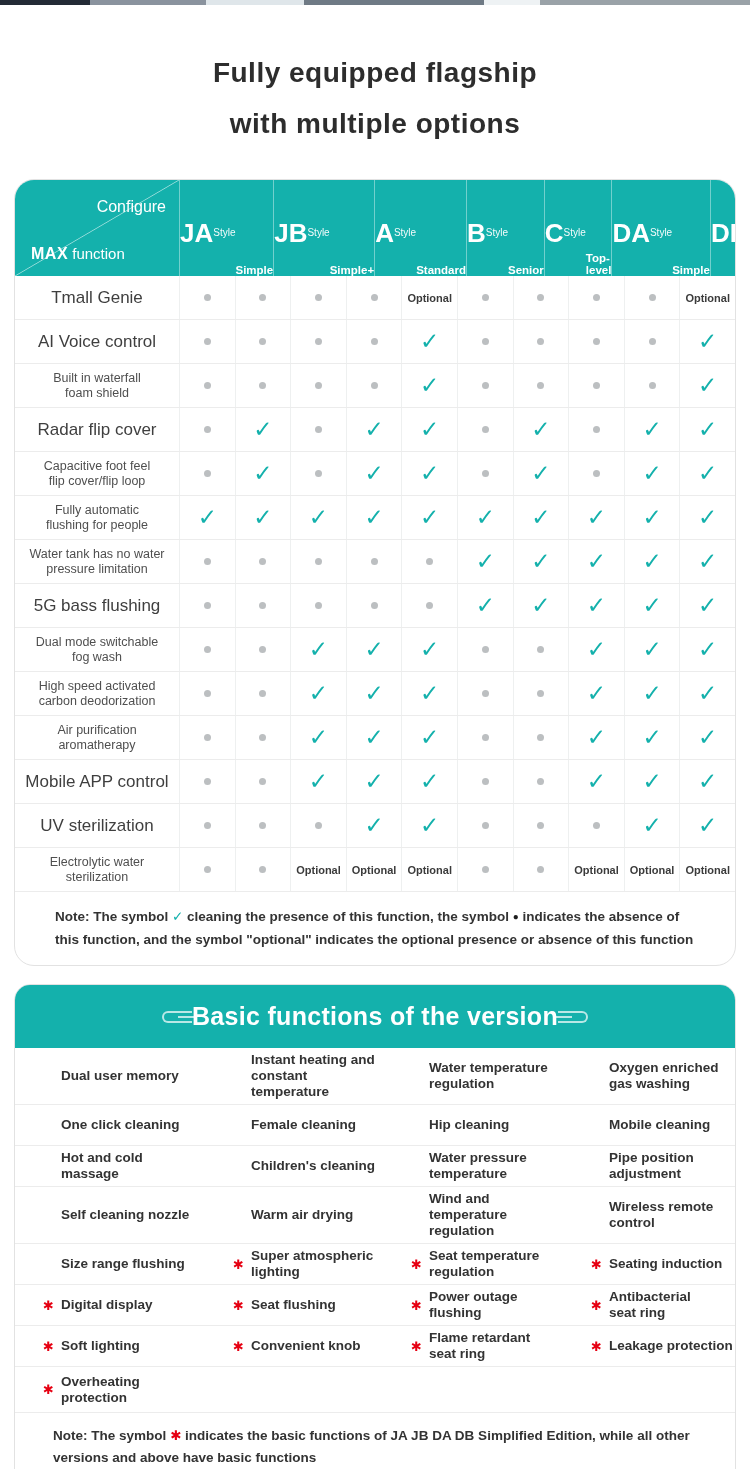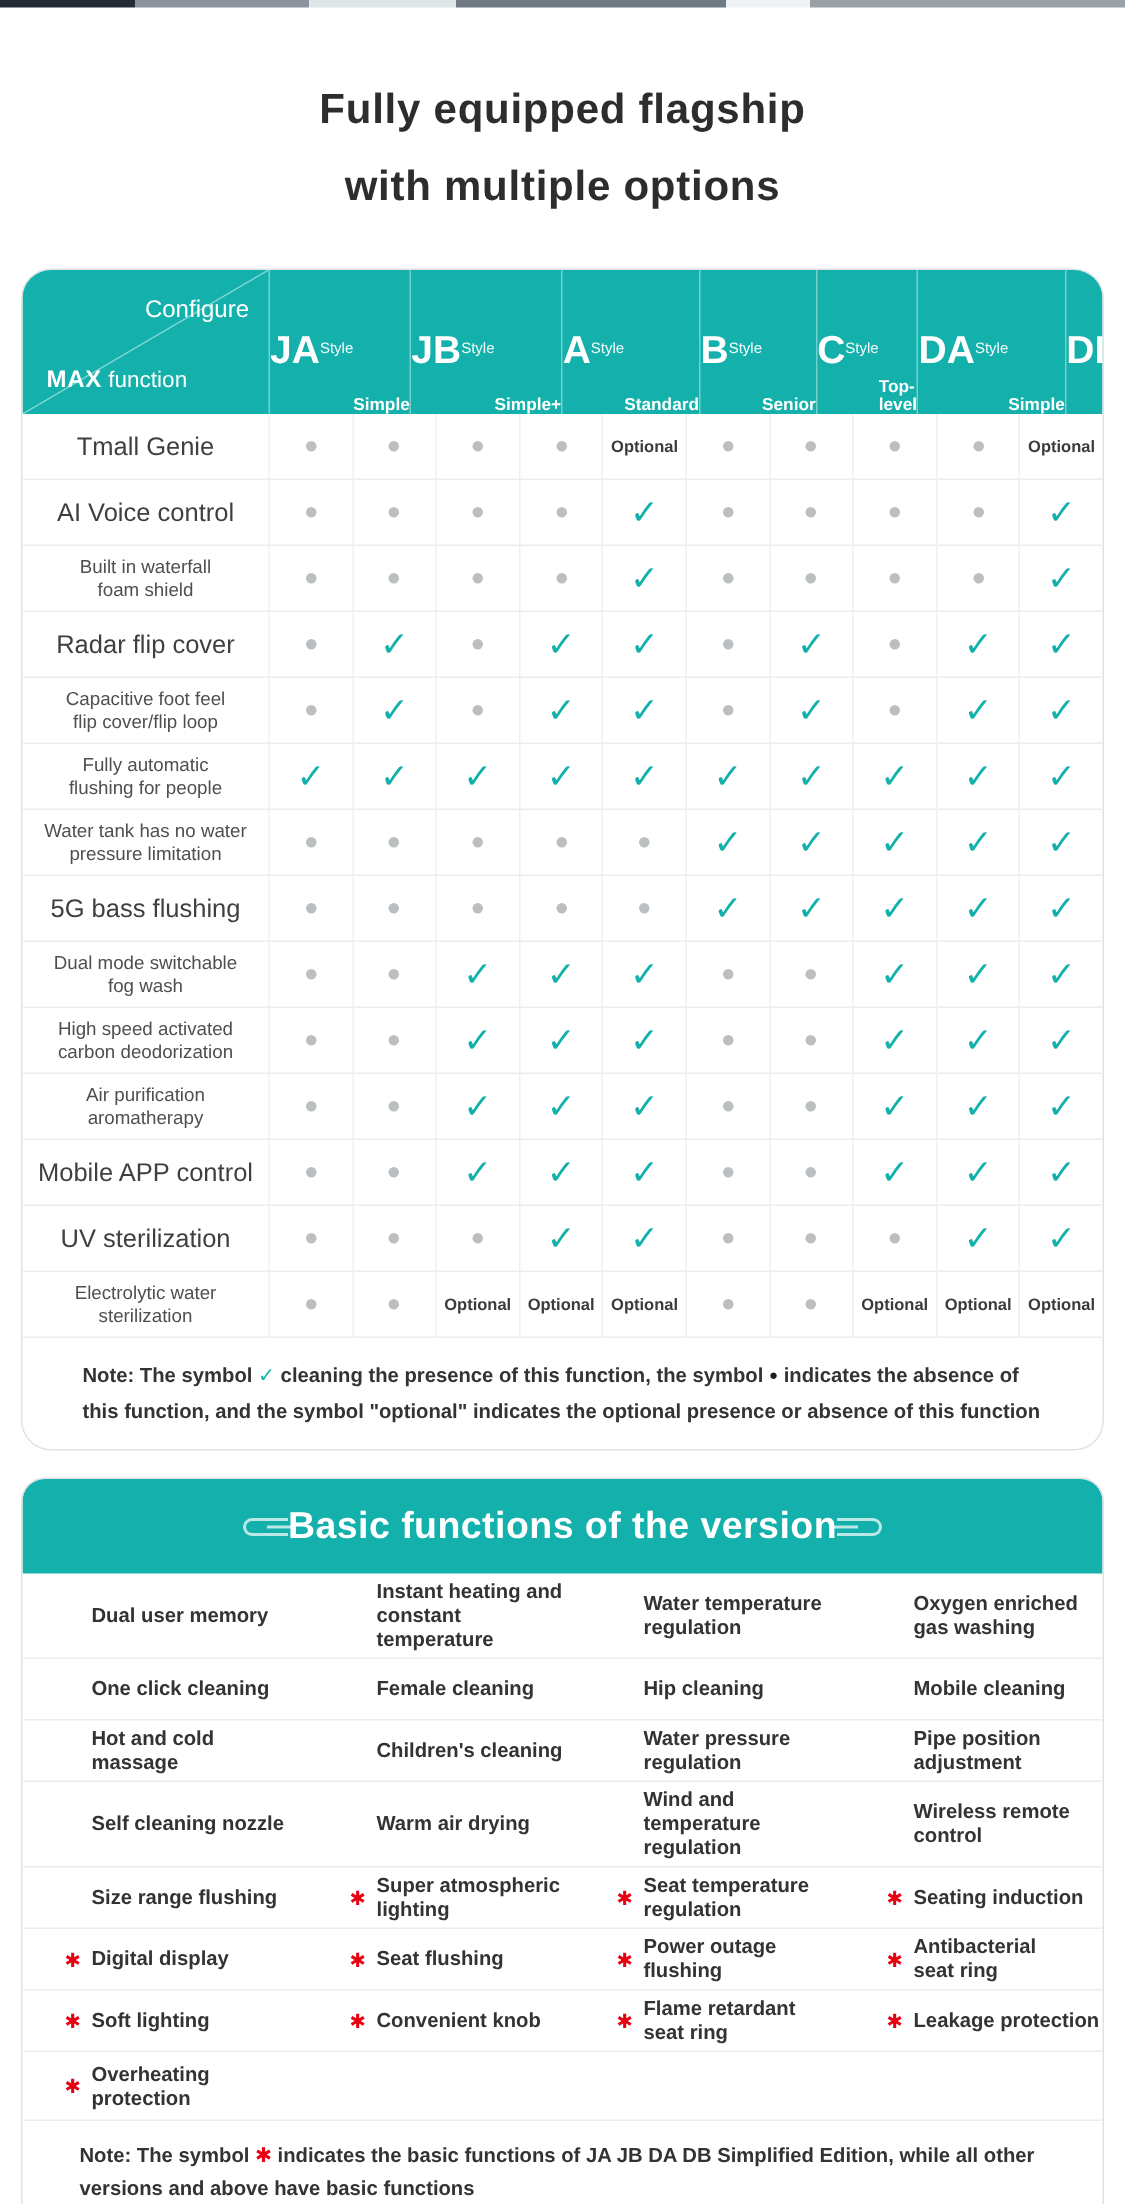--- a/index.html
+++ b/index.html
@@ -743,21 +743,21 @@
             <span class="bstar" style="visibility: hidden;">✱</span>
             <span class="blabel">Hot and cold massage</span>
           </div>
           <div class="bcell">
             <span class="bstar" style="visibility: hidden;">✱</span>
             <span class="blabel">Children's cleaning</span>
           </div>
           <div class="bcell">
             <span class="bstar" style="visibility: hidden;">✱</span>
             <span class="blabel">Water pressure
-regulation</span>
+temperature</span>
           </div>
           <div class="bcell">
             <span class="bstar" style="visibility: hidden;">✱</span>
             <span class="blabel">Pipe position
 adjustment</span>
           </div>
         </div>
         <div class="brow">
           <div class="bcell">
             <span class="bstar" style="visibility: hidden;">✱</span>

